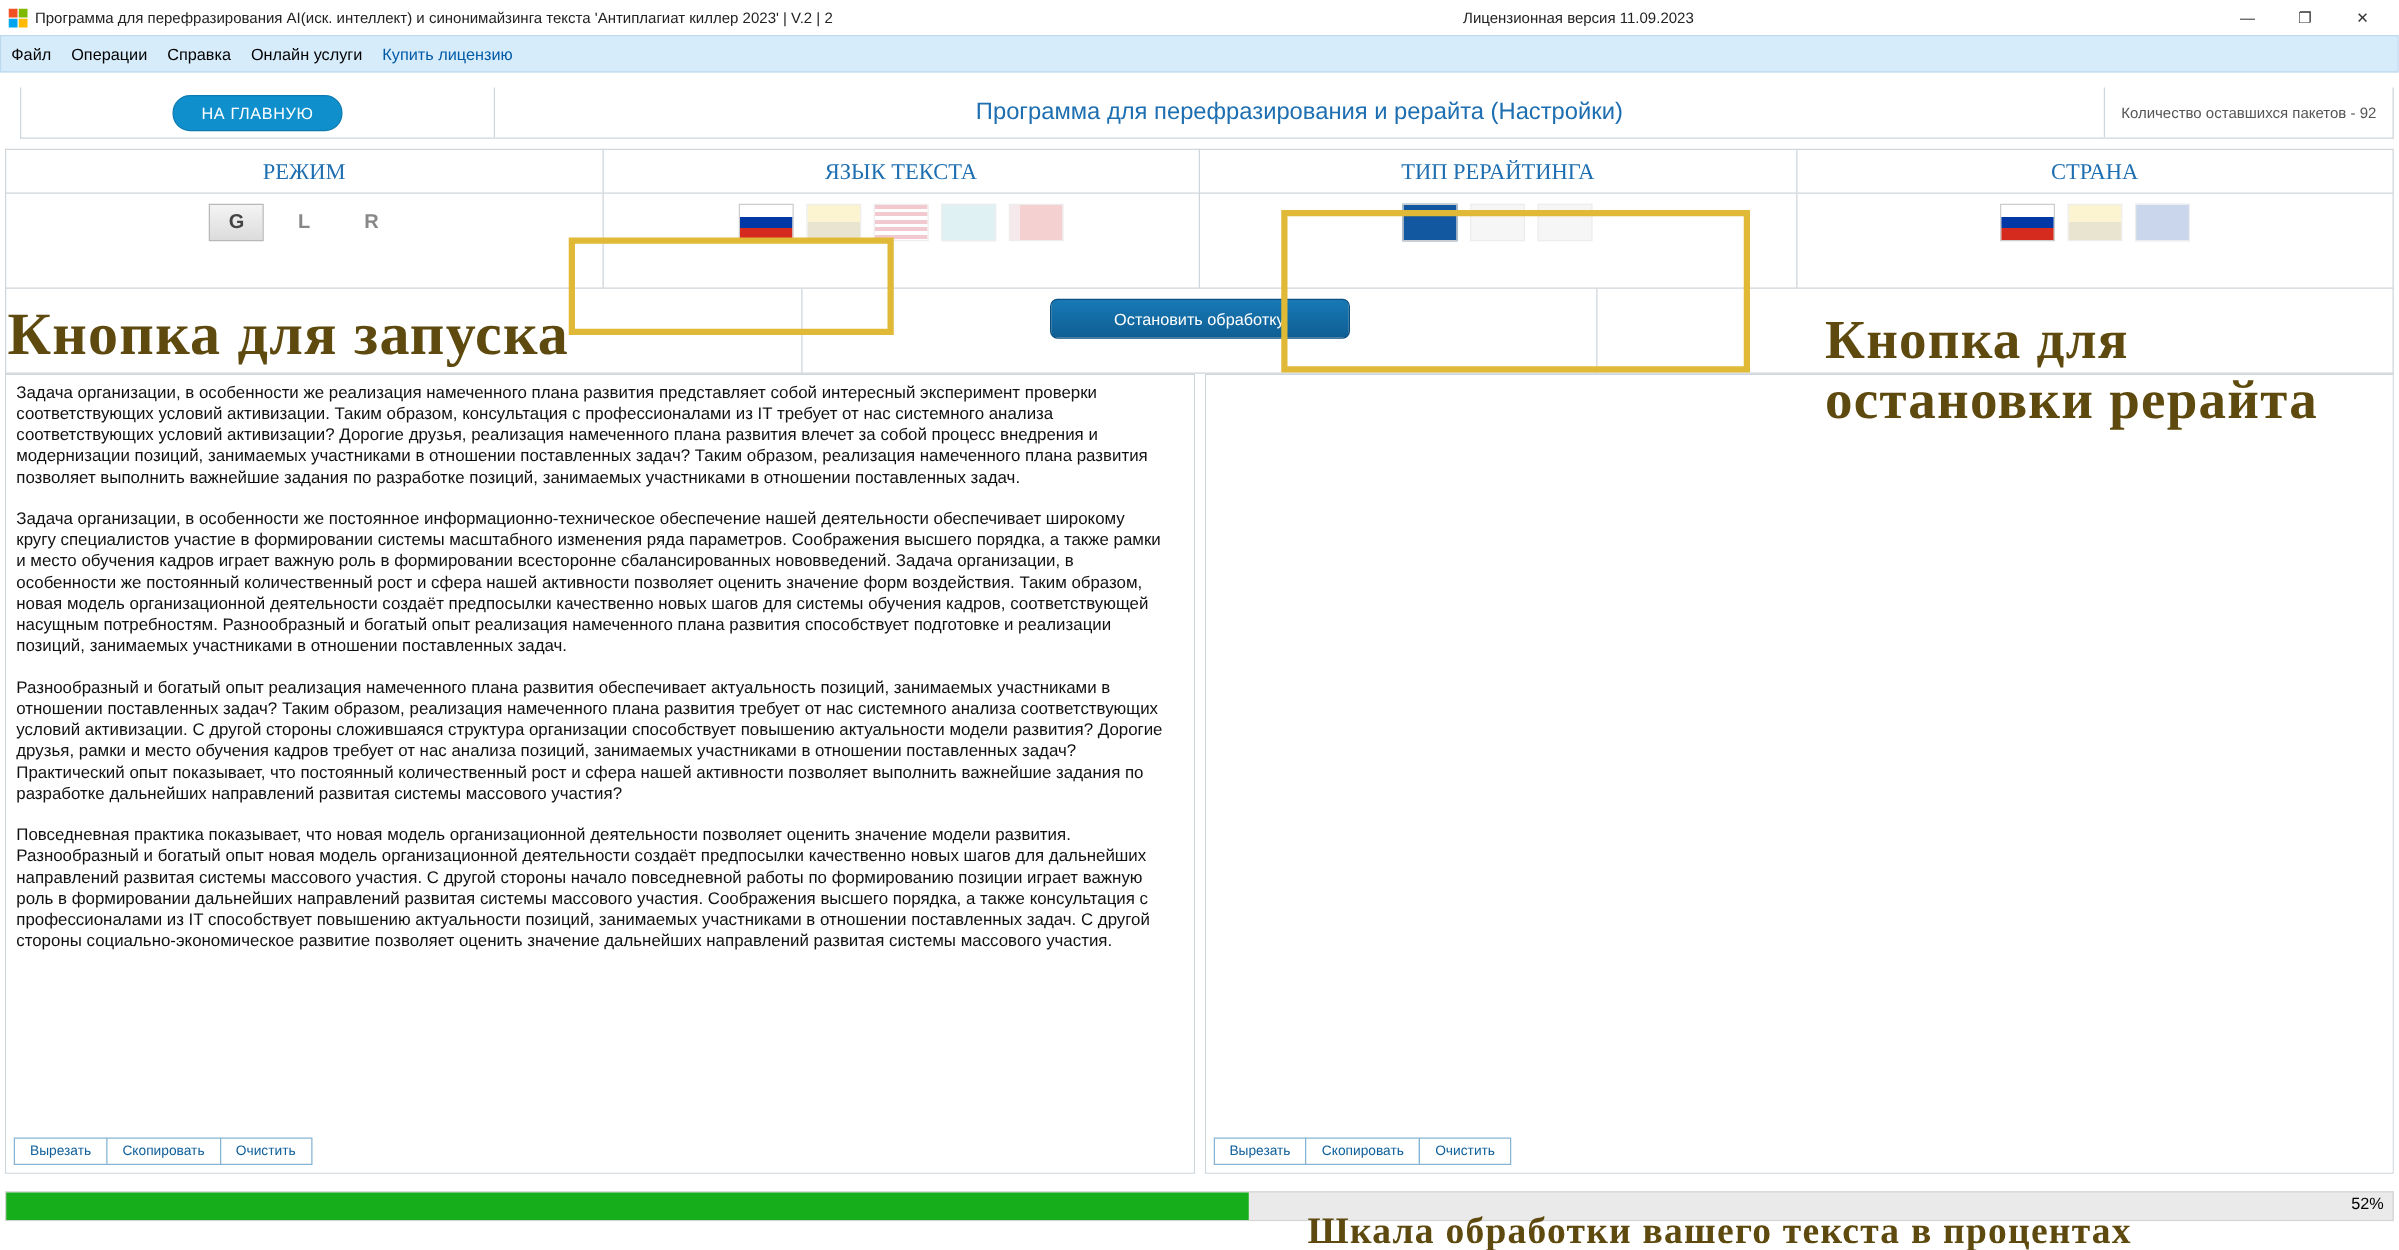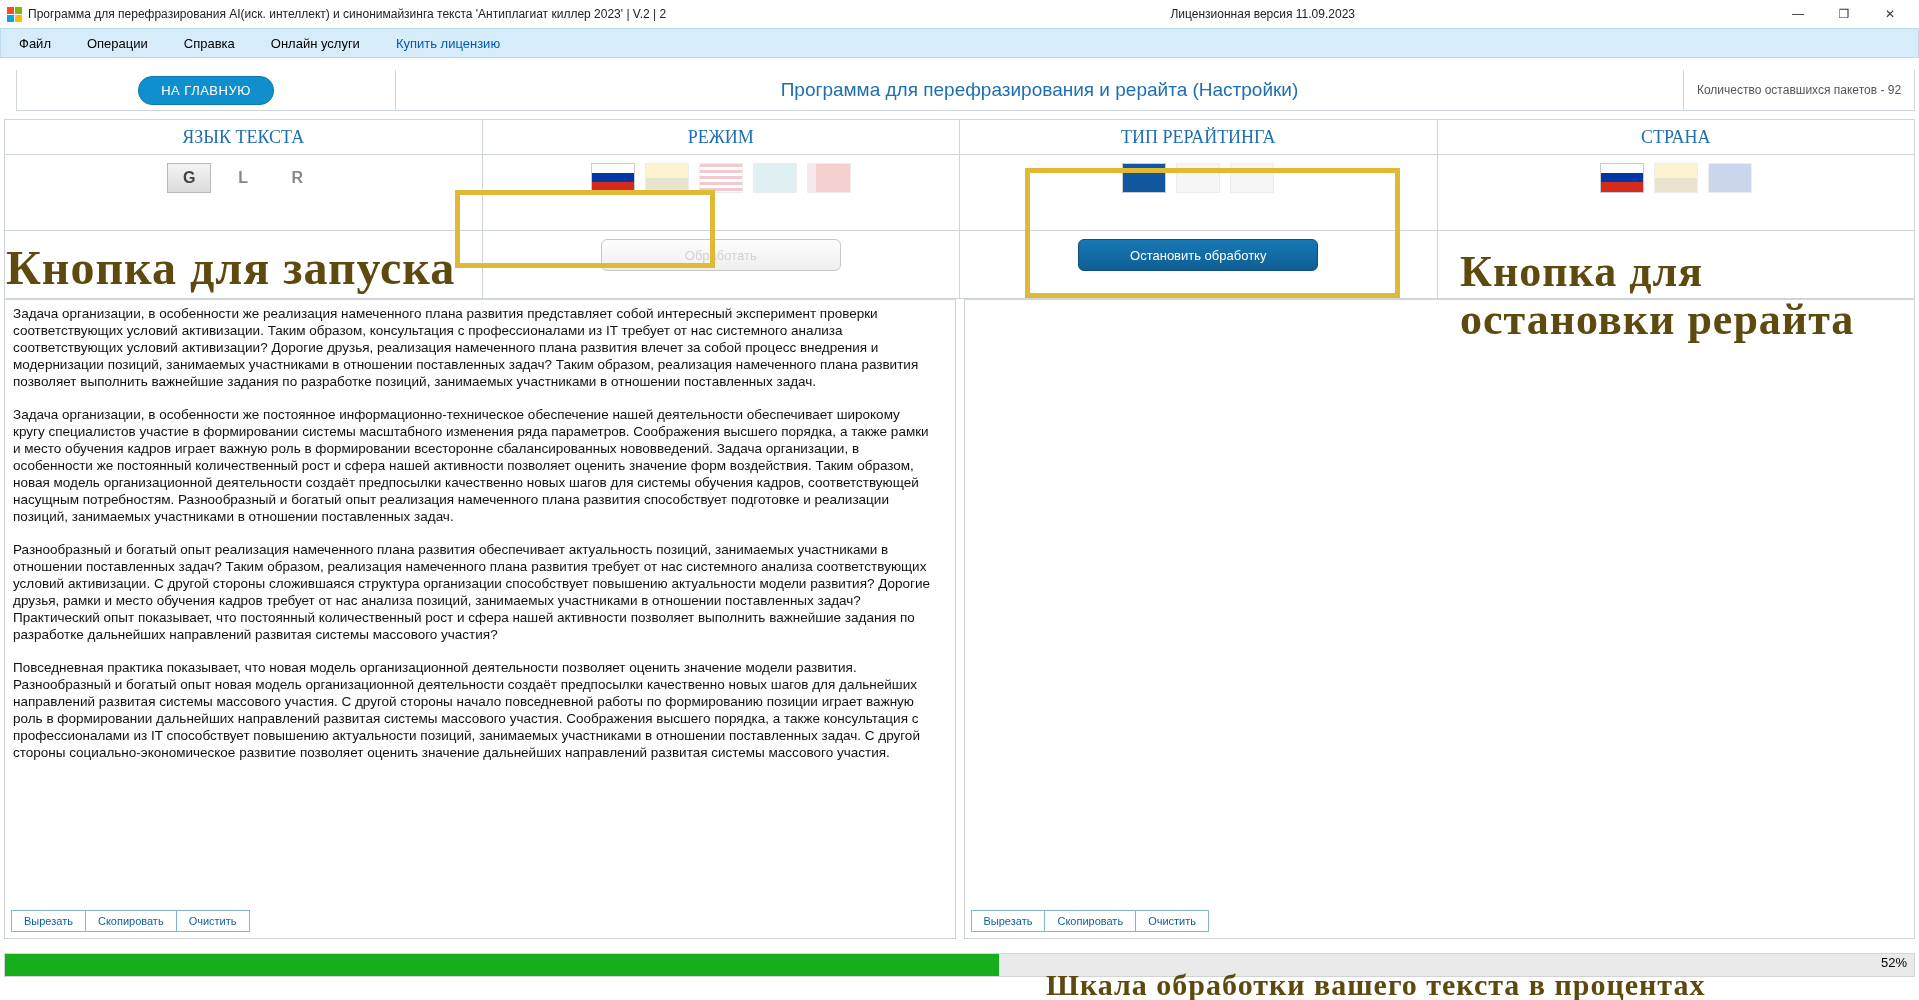--- a/index.html
+++ b/index.html
@@ -2,21 +2,21 @@
 <html><head>
 <meta charset="utf-8">
 <style>
 html,body{margin:0;padding:0;font-family:"Segoe UI",Tahoma,sans-serif;background:#fff;width:1919px;overflow:hidden}
 .titlebar{display:flex;align-items:center;height:28px;padding:0 6px;font-size:12px;color:#222}
 .titlebar .app-icon{width:16px;height:16px;margin-right:6px;display:inline-flex;flex-wrap:wrap}
 .titlebar .app-icon span{width:7px;height:7px;margin:.5px}
 .titlebar .spacer{flex:1}
 .titlebar .ctl{width:46px;height:28px;display:flex;align-items:center;justify-content:center;font-size:12px;color:#333}
 .menubar{display:flex;align-items:center;height:28px;background:#d7ecfb;border:1px solid #bcd9ee;font-size:13px;color:#000}
-.menubar .mi{padding:0 18px;height:100%;display:flex;align-items:center;cursor:default}
+.menubar .mi{padding:0 8px;height:100%;display:flex;align-items:center;cursor:default}
 .menubar .mi.buy{color:#015aa6}
 .topstrip{display:flex;height:40px;border:1px solid #cfd6db;border-top:none;margin:12px 4px 0 16px}
 .topstrip .home-wrap{width:378px;display:flex;align-items:center;justify-content:center;border-right:1px solid #cfd6db}
 .btn-home{background:#0f90cc;color:#fff;border:1px solid #0d7bb0;border-radius:14px;padding:6px 22px;font-size:13px;letter-spacing:.5px;cursor:default}
 .topstrip .title-wrap{flex:1;display:flex;align-items:center;justify-content:center;color:#1e6fb1;font-size:19px}
 .topstrip .pkts{width:230px;display:flex;align-items:center;justify-content:center;border-left:1px solid #cfd6db;font-size:12px;color:#555}
 .headers{display:flex;height:36px;margin:8px 4px 0 4px}
 .hcell{flex:1;border:1px solid #cfd6db;border-right:none;display:flex;align-items:center;justify-content:center;font-family:Georgia,serif;font-size:18px;color:#1e6fb1;position:relative}
 .hcell:last-child{border-right:1px solid #cfd6db}
 .iconrow{display:flex;height:76px;margin:0 4px;position:relative}
@@ -83,22 +83,22 @@
 
 <div class="topstrip">
   <div class="home-wrap">
     <button class="btn-home">НА ГЛАВНУЮ</button>
   </div>
   <div class="title-wrap">Программа для перефразирования и рерайта (Настройки)</div>
   <div class="pkts">Количество оставшихся пакетов - 92</div>
 </div>
 
 <div class="headers">
+  <div class="hcell">РЕЖИМ</div>
   <div class="hcell">ЯЗЫК ТЕКСТА</div>
-  <div class="hcell">РЕЖИМ</div>
   <div class="hcell">ТИП РЕРАЙТИНГА</div>
   <div class="hcell">СТРАНА</div>
 </div>
 
 <div class="iconrow">
   <div class="icell">
     <div class="chip sel">G</div>
     <div class="chip">L</div>
     <div class="chip">R</div>
   </div>
@@ -116,23 +116,20 @@
   </div>
   <div class="icell">
     <div class="flag flag-ru sel"></div>
     <div class="flag flag-ua"></div>
     <div class="flag flag-eu"></div>
   </div>
 </div>
 
 <div class="actionrow">
   <div class="acell"></div>
-  <div class="acell">
-    <button class="btn-process" disabled="">Обработать</button>
-  </div>
   <div class="acell">
     <button class="btn-stop">Остановить обработку</button>
   </div>
   <div class="acell"></div>
 </div>
 
 <div class="box-start"></div>
 <div class="box-stop"></div>
 <div class="ann ann-start">Кнопка для запуска</div>
 <div class="ann ann-stop">

